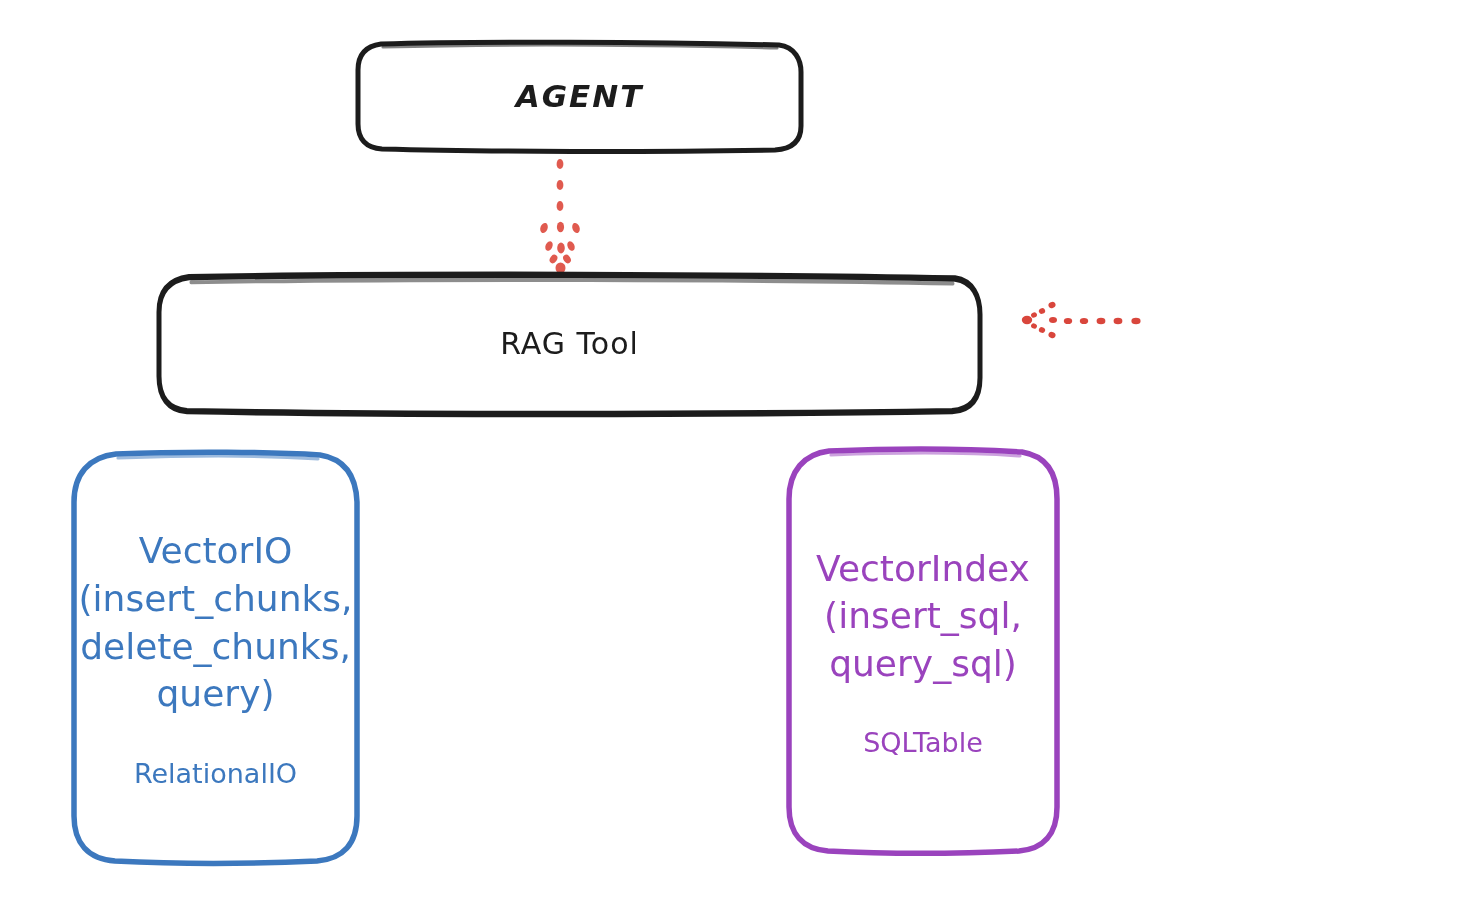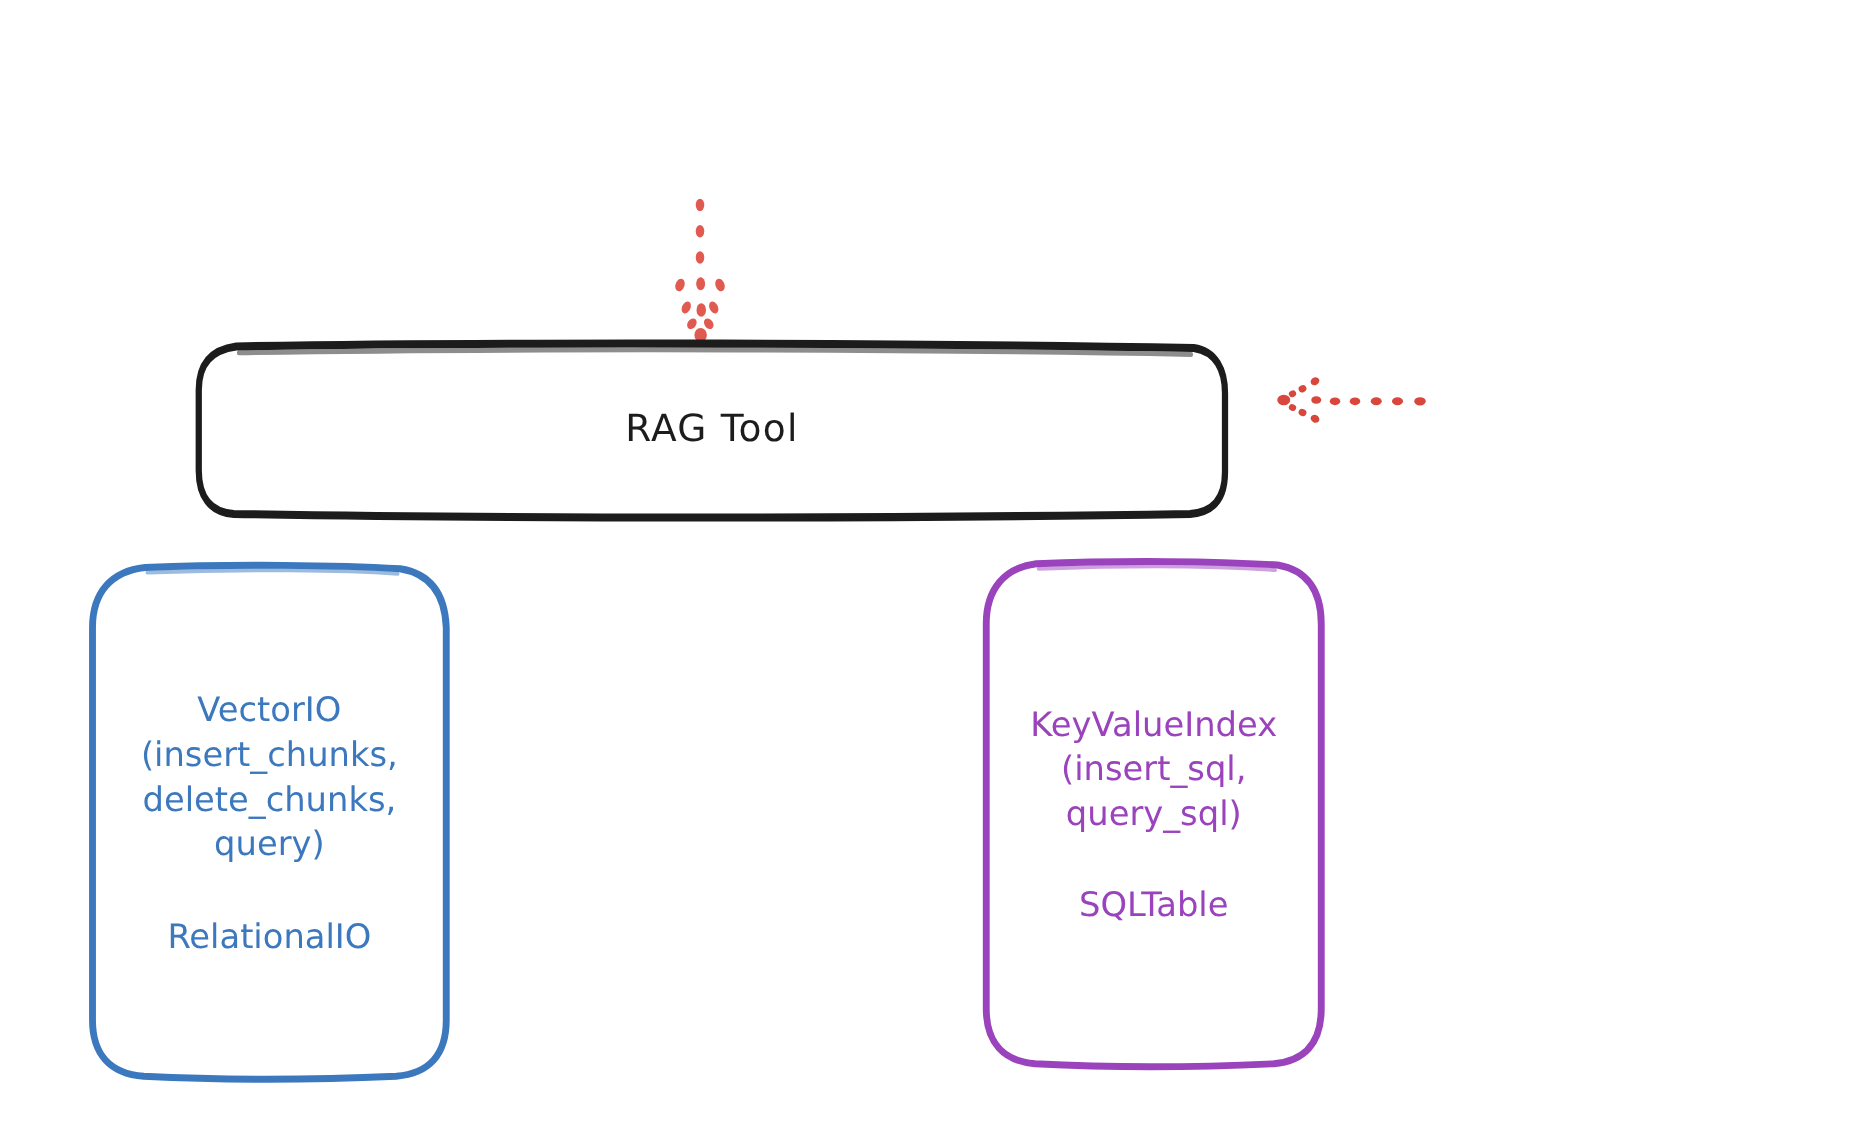--- a/index.html
+++ b/index.html
@@ -62,21 +62,21 @@
     letter-spacing: 1px;
   }
 
   
   .api-node { padding: 0 10px; }
   #vectorio-node  { left: 70px;  top: 450px; width: 291px; height: 416px; }
   #keyvalueio-node{ left: 430px; top: 447px; width: 283px; height: 409px; }
   #relationalio-node { left: 785px; top: 447px; width: 276px; height: 409px; }
 
   .api-label {
-    font-size: 27px;
+    font-size: 36px;
     line-height: 1.32;
     white-space: pre-line;
     font-weight: 500;
   }
   .api-sublabel {
     font-size: 27px;
     margin-top: 40px;
     font-weight: 500;
   }
   #vectorio-node .api-label, #vectorio-node .api-sublabel { color: #3c78be; }
@@ -120,20 +120,30 @@
     top: 295px;
     width: 125px;
     height: 52px;
   }
 </style>
 </head>
 <body>
 
 <div id="canvas">
 
+  <div class="node" id="agent-node">
+    <svg class="sketch-border" viewBox="0 0 449 113" preserveAspectRatio="none">
+      <path d="M26 4 C 120 1, 300 2, 424 5 C 440 7, 446 20, 446 32
+               L 446 86 C 446 101, 437 109, 420 110
+               C 300 112, 130 112, 27 109
+               C 11 108, 3 99, 3 84 L 3 30 C 3 14, 11 6, 26 4 Z" fill="none" stroke="#1c1c1c" stroke-width="5" stroke-linecap="round" stroke-linejoin="round"></path>
+      <path d="M28 7 C 140 4, 300 5, 422 8" fill="none" stroke="#1c1c1c" stroke-width="3.2" stroke-linecap="round" opacity="0.55"></path>
+    </svg>
+    <div class="node-label">AGENT</div>
+  </div>
 
   <svg id="agent-to-rag-arrow" viewBox="0 0 80 118">
     <g fill="#e05a4f">
       <ellipse cx="40" cy="6" rx="3.4" ry="5"></ellipse>
       <ellipse cx="40" cy="27" rx="3.4" ry="5"></ellipse>
       <ellipse cx="40" cy="48" rx="3.4" ry="5"></ellipse>
       <ellipse cx="40.5" cy="69" rx="3.6" ry="5.2"></ellipse>
       <ellipse cx="41" cy="90" rx="3.8" ry="5.4"></ellipse>
       <ellipse cx="40.5" cy="110" rx="5" ry="5.6"></ellipse>
       <ellipse cx="24" cy="70" rx="3.6" ry="5.2" transform="rotate(20 24 70)"></ellipse>
@@ -192,19 +202,19 @@
 
 
   <div class="node api-node" id="relationalio-node">
     <svg class="sketch-border" viewBox="0 0 276 409" preserveAspectRatio="none">
       <path d="M44 4 C 115 1, 190 2, 237 5 C 261 9, 272 26, 272 52
                L 272 360 C 272 388, 258 402, 234 404
                C 170 407, 100 407, 43 404
                C 18 402, 4 387, 4 360 L 4 52 C 4 24, 19 7, 44 4 Z" fill="none" stroke="#9a43bd" stroke-width="5.5" stroke-linecap="round" stroke-linejoin="round"></path>
       <path d="M46 8 C 123 5, 193 6, 235 9" fill="none" stroke="#9a43bd" stroke-width="3.2" stroke-linecap="round" opacity="0.5"></path>
     </svg>
-    <div class="api-label">KeyValueIndex
+    <div class="api-label">VectorIndex
 (insert_sql,
 query_sql)</div>
     <div class="api-sublabel">SQLTable</div>
   </div>
 
 </div>
 
 </body></html>

